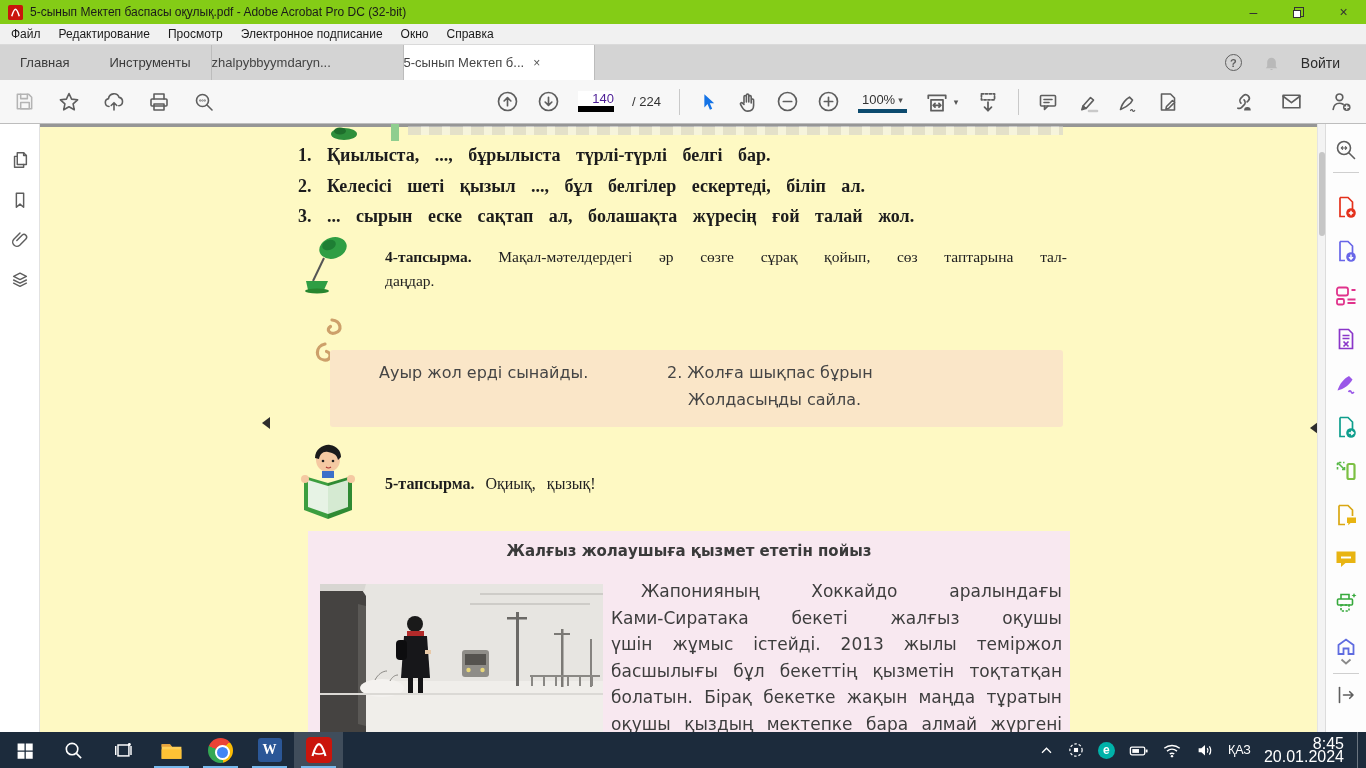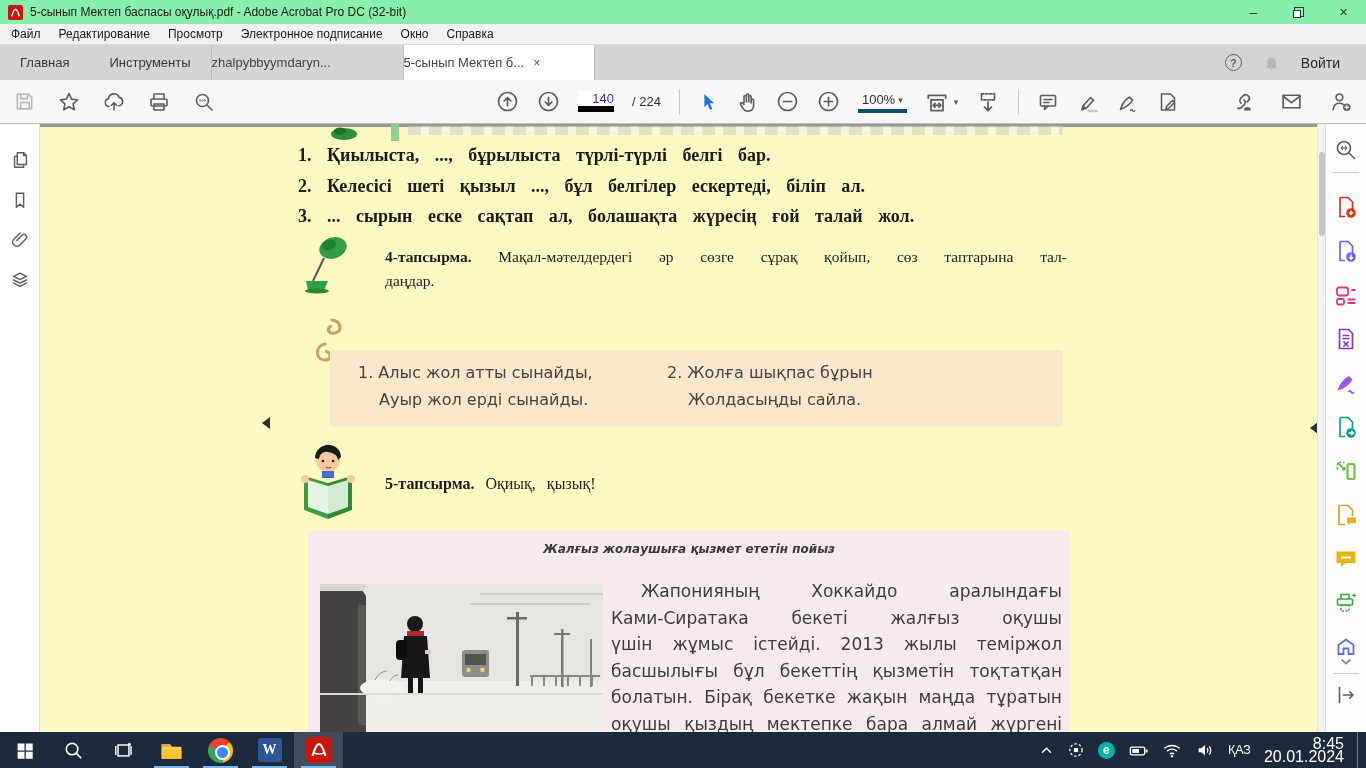--- a/index.html
+++ b/index.html
@@ -1,20 +1,20 @@
 <!DOCTYPE html>
 <html><head>
 <meta charset="utf-8">
 <style>
   * { margin:0; padding:0; box-sizing:border-box; }
   body { font-family:"Liberation Sans", sans-serif; background:#888; }
   .screen { position:relative; width:1366px; height:768px; overflow:hidden; background:#fff; }
 
   
-  .titlebar { height:24px; background:#86efac; display:flex; align-items:center; font-size:12px; color:#1a1a1a;justify-content:space-between; }
+  .titlebar { height:24px; background:#84cc16; display:flex; align-items:center; font-size:12px; color:#1a1a1a;justify-content:space-between; }
   .app-ico { width:15px; height:15px; margin:0 7px 0 8px; flex:0 0 auto; }
   .winbtns { margin-left:auto; display:flex; height:100%; }
   .winbtn { width:45px; height:24px; display:flex; align-items:center; justify-content:center; font-size:14px; color:#333; cursor:default; }
   .restore-glyph { position:relative; width:11px; height:11px; display:inline-block; }
   .restore-glyph i { position:absolute; left:0; bottom:0; width:8px; height:8px; border:1px solid #333; background:#fff; }
   .restore-glyph::before { content:""; position:absolute; right:0; top:0; width:8px; height:8px; border:1px solid #333; }
 
   
   .menubar { height:21px; background:#f1f1f1; border-bottom:1px solid #dadada; display:flex; align-items:center; font-size:12px; color:#1a1a1a; padding-left:2px; }
   .menu-item { padding:0 9px; }
@@ -70,21 +70,21 @@
   .beige-box { position:absolute; left:290px; top:226px; width:733px; height:77px; background:#fae6c8; border-radius:3px; }
   .prov { position:absolute; font-family:"DejaVu Sans",sans-serif; font-size:16px; color:#454545; line-height:27px; }
   .prov .ind { padding-left:21px; }
   .prov1 { left:28px; top:9px; }
   .prov2 { left:337px; top:9px; }
 
   .boy-ico { position:absolute; left:256px; top:318px; }
   .task5-text { position:absolute; left:345px; top:351px; font-family:"Liberation Serif",serif; font-size:16px; color:#222; word-spacing:7px; }
 
   .pink-box { position:absolute; left:268px; top:407px; width:762px; height:201px; background:#f8e8f0; overflow:hidden; }
-  .article-title { position:absolute; left:0; top:11px; width:100%; text-align:center; font-family:"DejaVu Sans",sans-serif; font-weight:700; font-style:italic; font-size:12px; color:#3a3a3a; }
+  .article-title { position:absolute; left:0; top:11px; width:100%; text-align:center; font-family:"DejaVu Sans",sans-serif; font-weight:700; font-size:15px; color:#3a3a3a; }
   .photo { position:absolute; left:12px; top:53px; width:283px; height:148px; }
   .article { position:absolute; left:303px; top:47px; width:451px; font-family:"DejaVu Sans",sans-serif; font-size:17px; color:#3d3d3d; }
   .article div { line-height:26.6px; text-align:justify; text-align-last:justify; }
   .article div.first { padding-left:30px; }
 
   .handle-left  { position:absolute; left:222px; top:293px; width:0; height:0; border-top:6px solid transparent; border-bottom:6px solid transparent; border-right:8px solid #2e2e2e; }
   .handle-right { position:absolute; left:1270px; top:298px; width:0; height:0; border-top:6px solid transparent; border-bottom:6px solid transparent; border-right:8px solid #2e2e2e; }
   .v-scrollbar { position:absolute; right:0; top:0; bottom:0; width:8px; background:#f3f3f3; border-left:1px solid #e4e4e4; }
   .v-thumb { position:absolute; top:28px; left:1px; width:6px; height:84px; background:#c6c6c6; border-radius:3px; }
 
@@ -318,21 +318,20 @@
       <svg class="swirl" width="42" height="108" viewBox="0 0 42 108">
         <g stroke="#cda06a" stroke-width="3.2" fill="none" stroke-linecap="round">
           <path d="M22 4c9 1 11 11 3 13c-6 1.5-9-4-4.5-6.5"></path>
           <path d="M15 28c-10 2-10 15-1 16c7 .8 8-7 2.5-8.5"></path>
           <path d="M24 46c-5 16-5 38 3 58" opacity=".0"></path>
         </g>
       </svg>
 
       <div class="beige-box">
         <div class="prov prov1">
-          <div>1. Алыс жол атты сынайды,</div>
           <div class="ind">Ауыр жол ерді сынайды.</div>
         </div>
         <div class="prov prov2">
           <div>2. Жолға шықпас бұрын</div>
           <div class="ind">Жолдасыңды сайла.</div>
         </div>
       </div>
 
       <svg class="boy-ico" width="64" height="82" viewBox="0 0 64 82">
         <circle cx="32" cy="18" r="12" fill="#f5c9a2"></circle>

